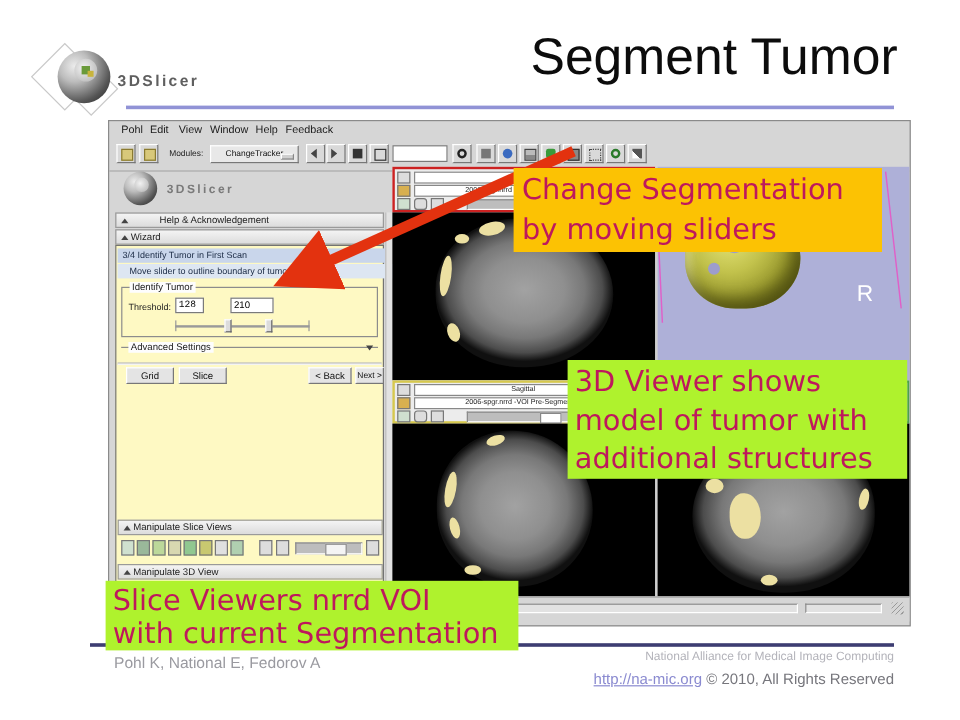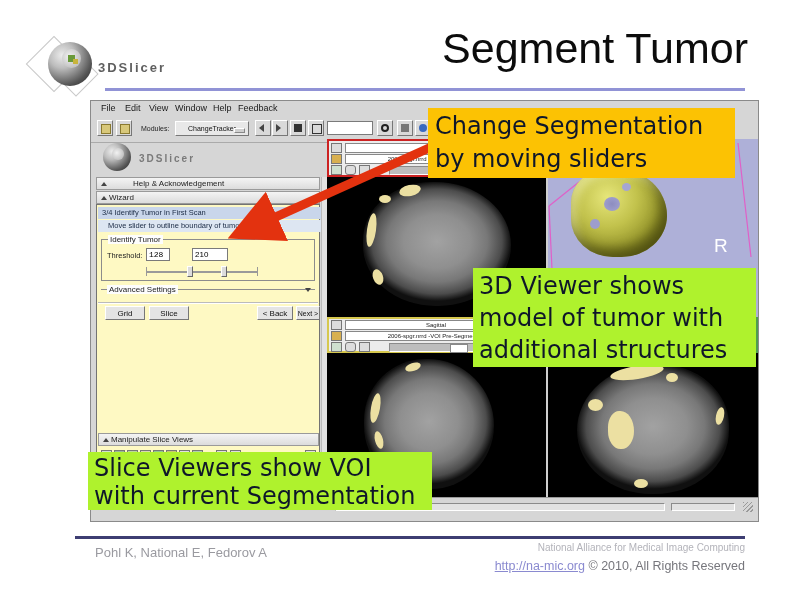--- a/index.html
+++ b/index.html
@@ -38,21 +38,21 @@
   .slider-handle{width:6px;height:11px;background:#dcdcdc;border:1px solid #666;
                  border-top-color:#fff;border-left-color:#fff;box-sizing:border-box;}
   .viewport{background:#000;overflow:hidden;}
   .ct-blob{border-radius:48% 52% 50% 50%;
      background:radial-gradient(ellipse closest-side at 50% 48%,#a2a2a2 0%,#8f8f8f 45%,#787878 68%,#4c4c4c 88%,#101010 100%);}
   .seg{position:absolute;background:#ece0a2;border-radius:50%;}
   .ctrl{background:#ececec;box-sizing:border-box;}
   .ctrl-row-drop{background:#fff;border:1px solid #888;font-size:6px;color:#222;box-sizing:border-box;
                  overflow:hidden;white-space:nowrap;line-height:8px;}
   .ctrl-icon{width:11px;height:10px;background:#ddd;border:1px solid #777;box-sizing:border-box;}
-  .callout{color:#0f172a;font-family:"DejaVu Sans","Liberation Sans",sans-serif;z-index:7;box-sizing:border-box;}
+  .callout{color:#be185d;font-family:"DejaVu Sans","Liberation Sans",sans-serif;z-index:7;box-sizing:border-box;margin-top:32px;}
   #callout-orange{left:428px;top:108px;width:307px;height:70px;background:#fcc203;font-size:24px;
                   line-height:33px;padding:2px 0 0 7px;}
   #callout-green-right{left:473px;top:268px;width:283px;height:99px;background:#aff22d;font-size:24px;
                   line-height:32px;padding:2px 0 0 6px;}
   #callout-green-bottom{left:88px;top:452px;width:344px;height:58px;background:#aff22d;font-size:24px;
                   line-height:28px;padding:2px 0 0 6px;}
   #arrow-svg{left:0;top:0;z-index:6;pointer-events:none;}
   
   #footer-rule{left:75px;top:536px;width:670px;height:3px;background:#3d3d72;}
   #footer-authors{left:95px;top:545px;font-size:13px;color:#9a9aa0;}
@@ -75,21 +75,21 @@
     <div class="ab" style="left:61px;top:41px;width:5px;height:5px;background:#c8b43c;"></div>
     <div class="ab logo-text" style="left:86px;top:42px;font-size:13px;">3DSlicer</div>
   </div>
 
   <div class="ab" id="title">Segment Tumor</div>
   <div class="ab" id="title-rule"></div>
 
   <div class="ab" id="app">
 
     <div class="ab" style="left:0;top:0;width:667px;height:15px;">
-      <span class="ab menu-item" style="left:10px;top:2px;">File</span>
+      <span class="ab menu-item" style="left:10px;top:2px;">Pohl</span>
       <span class="ab menu-item" style="left:34px;top:2px;">Edit</span>
       <span class="ab menu-item" style="left:58px;top:2px;">View</span>
       <span class="ab menu-item" style="left:84px;top:2px;">Window</span>
       <span class="ab menu-item" style="left:122px;top:2px;">Help</span>
       <span class="ab menu-item" style="left:147px;top:2px;">Feedback</span>
     </div>
 
     <div class="ab" style="left:0;top:15px;width:667px;height:26px;border-bottom:1px solid #aaa;">
       <div class="ab tbi" style="left:6px;top:4px;">
           <div class="glyphbox" style="background:#d8c87a;border:1px solid #8a7a30;"></div>
@@ -333,21 +333,21 @@
     <div>by moving sliders</div>
   </div>
 
   <div class="ab callout" id="callout-green-right">
     <div>3D Viewer shows</div>
     <div>model of tumor with</div>
     <div>additional structures</div>
   </div>
 
   <div class="ab callout" id="callout-green-bottom">
-    <div>Slice Viewers show VOI</div>
+    <div>Slice Viewers nrrd VOI</div>
     <div>with current Segmentation</div>
   </div>
 
   <div class="ab" id="footer-rule"></div>
   <div class="ab" id="footer-authors">Pohl K, National E, Fedorov A</div>
   <div class="ab" id="footer-org">National Alliance for Medical Image Computing</div>
   <div class="ab" id="footer-line2">
     <span id="footer-link">http://na-mic.org</span>
     <span>© 2010, All Rights Reserved</span>
   </div>

